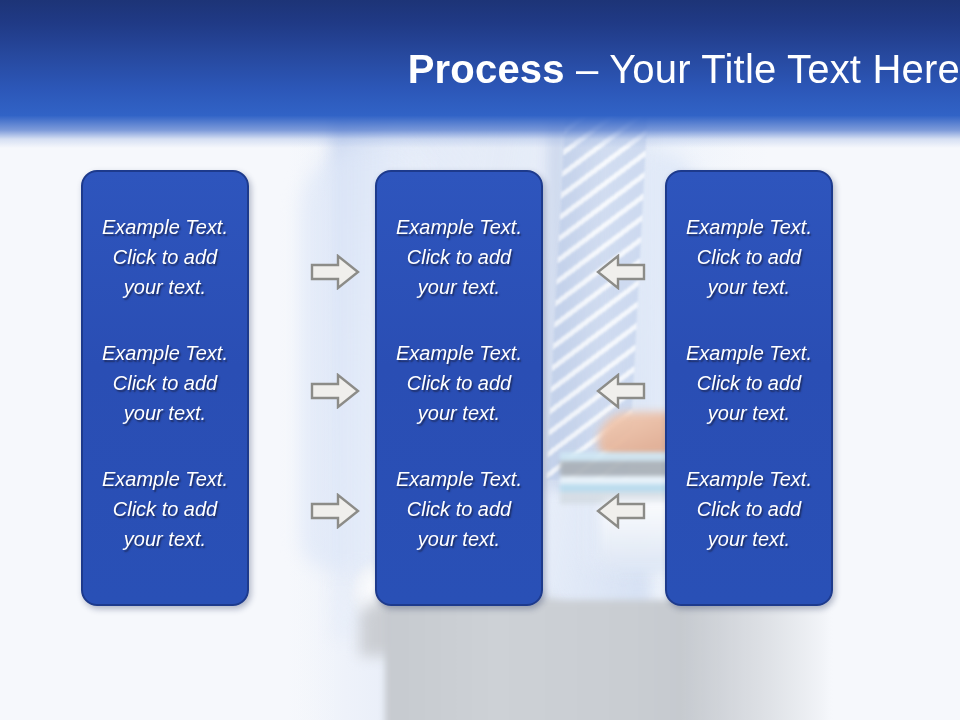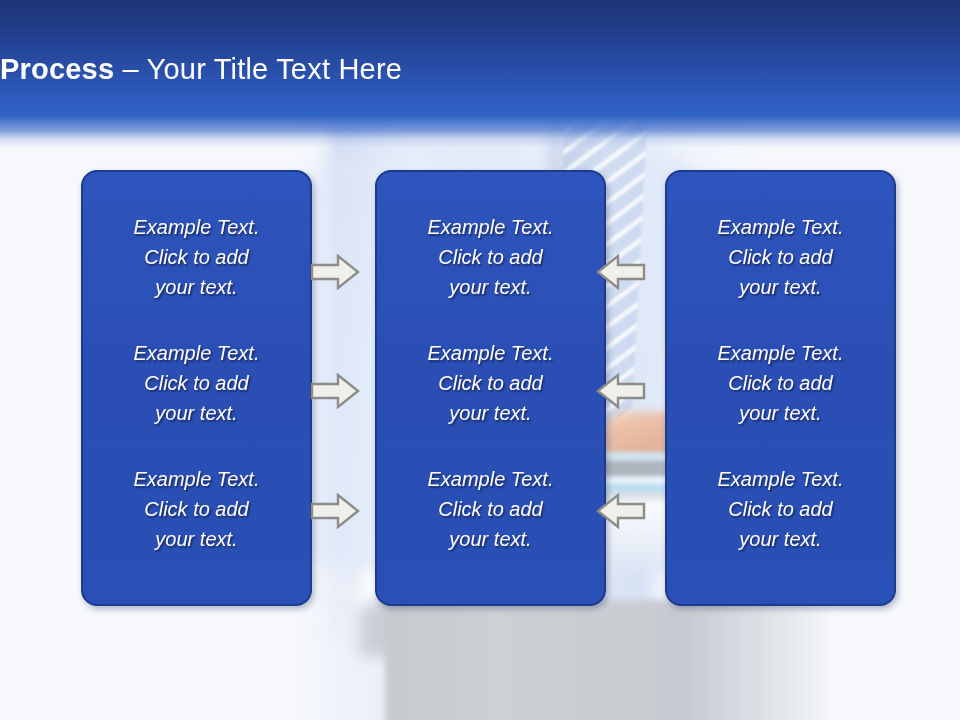--- a/index.html
+++ b/index.html
@@ -200,23 +200,23 @@
         #3163c6 78%,
         rgba(80,120,205,0.72) 88%,
         rgba(150,175,225,0.34) 94%,
         rgba(246,248,252,0) 100%);
   }
   .header-title {
     position: absolute;
     left: 0;
     top: 48px;
     width: 960px;
-    text-align: left;
+    text-align: right;
     color: #ffffff;
-    font-size: 29px;
+    font-size: 40px;
     line-height: 42px;
     letter-spacing: 0.2px;
     white-space: nowrap;
   }
   .header-title .bold {
     font-weight: bold;
   }
   .header-title .light {
     font-weight: normal;
   }
@@ -224,21 +224,21 @@
   
   .columns {
     position: absolute;
     left: 0; top: 0;
     width: 960px; height: 720px;
   }
 
   .col-box {
     position: absolute;
     top: 170px;
-    width: 231px;
+    width: 168px;
     height: 436px;
     box-sizing: border-box;
     border: 2px solid #1d3a8c;
     border-radius: 16px;
     background: linear-gradient(180deg, #2e55bd 0%, #2a4eb4 45%, #2950b6 100%);
     box-shadow: 2px 3px 6px rgba(30,45,90,0.33);
     display: flex;
     flex-direction: column;
     justify-content: flex-start;
     padding-top: 40px;

